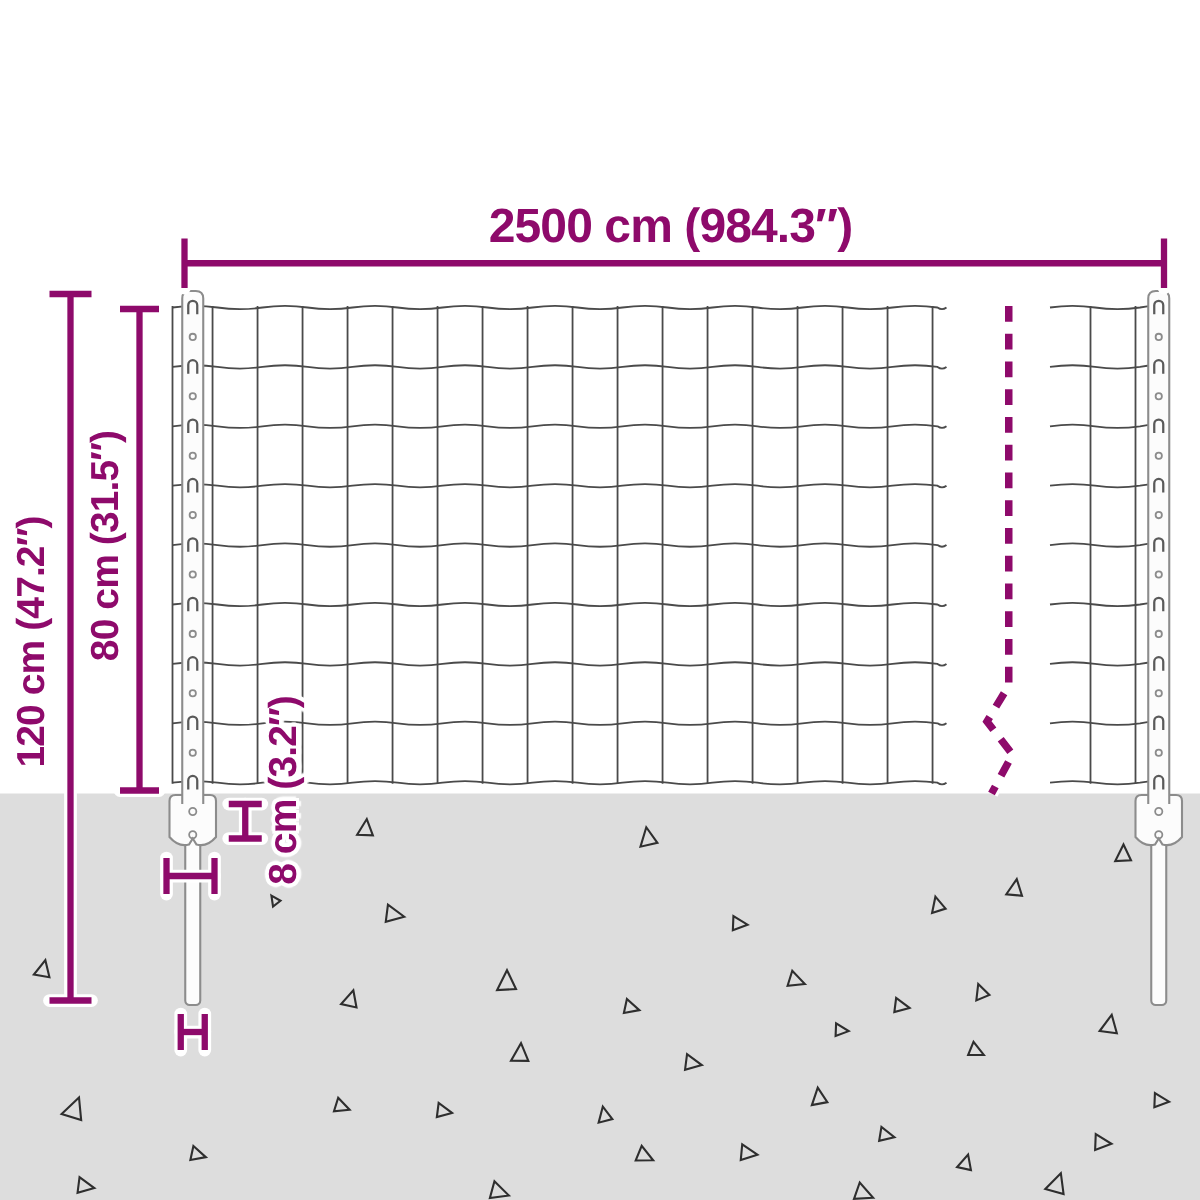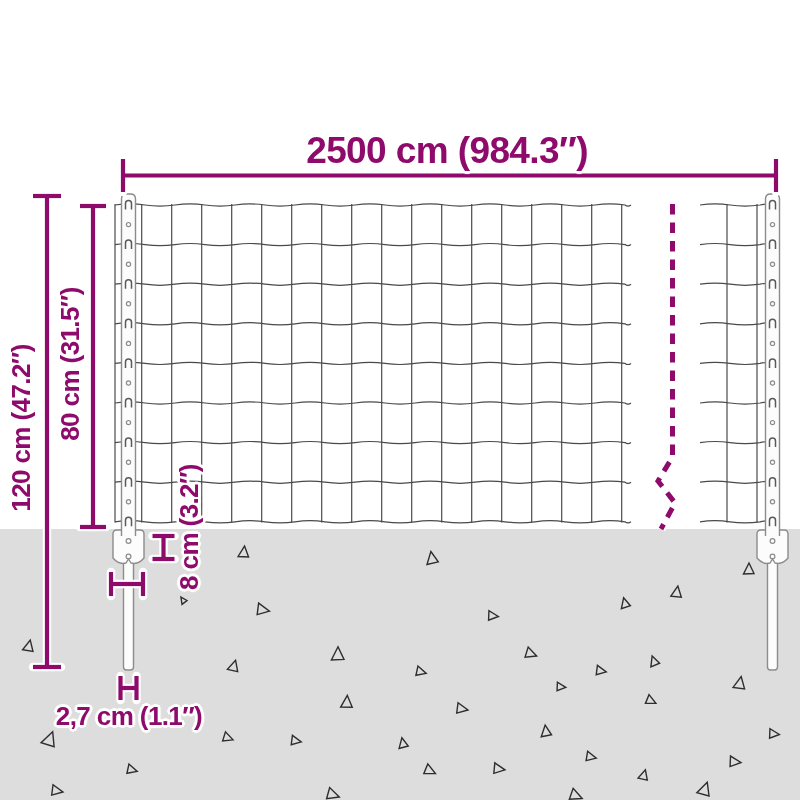--- a/index.html
+++ b/index.html
@@ -10,21 +10,21 @@
     position:absolute;
     color:var(--accent,#8E0A6B);
     font-weight:700;font-size:26px;letter-spacing:-0.6px;white-space:nowrap;
     transform:translate(-50%,-50%);
     text-shadow:
       -2px -2px 0 #fff, 2px -2px 0 #fff, -2px 2px 0 #fff, 2px 2px 0 #fff,
       -2px 0 0 #fff, 2px 0 0 #fff, 0 -2px 0 #fff, 0 2px 0 #fff,
       -3px 0 1px #fff, 3px 0 1px #fff, 0 3px 1px #fff, 0 -3px 1px #fff;
   }
   .dim-label.vert{transform:translate(-50%,-50%) rotate(-90deg);}
-  .dim-label.big{font-size:37px;}
+  .dim-label.big{font-size:32px;}
 </style>
 </head>
 <body>
 
 <div class="stage">
   <div id="svg-host">
       <svg width="800" height="800" viewBox="0 0 800 800">
         <rect x="0" y="0" width="800" height="800" fill="#FFFFFF"></rect>
         <rect x="0" y="529" width="800" height="271" fill="#DDDDDD"></rect>
         <g stroke="#2E2E2E" stroke-width="1.4" fill="none">
@@ -212,14 +212,13 @@
 
   <div class="dim-label big" style="left:447px;top:151px">2500 cm (984.3″)</div>
 
   <div class="dim-label vert" style="left:21px;top:428px">120 cm (47.2″)</div>
 
   <div class="dim-label vert" style="left:70px;top:364px">80 cm (31.5″)</div>
 
   <div class="dim-label vert" style="left:189px;top:527px">8 cm (3.2″)</div>
 
 
-  <div class="dim-label" style="left:129px;top:716px">2,7 cm (1.1″)</div>
 </div>
 
 </body></html>

